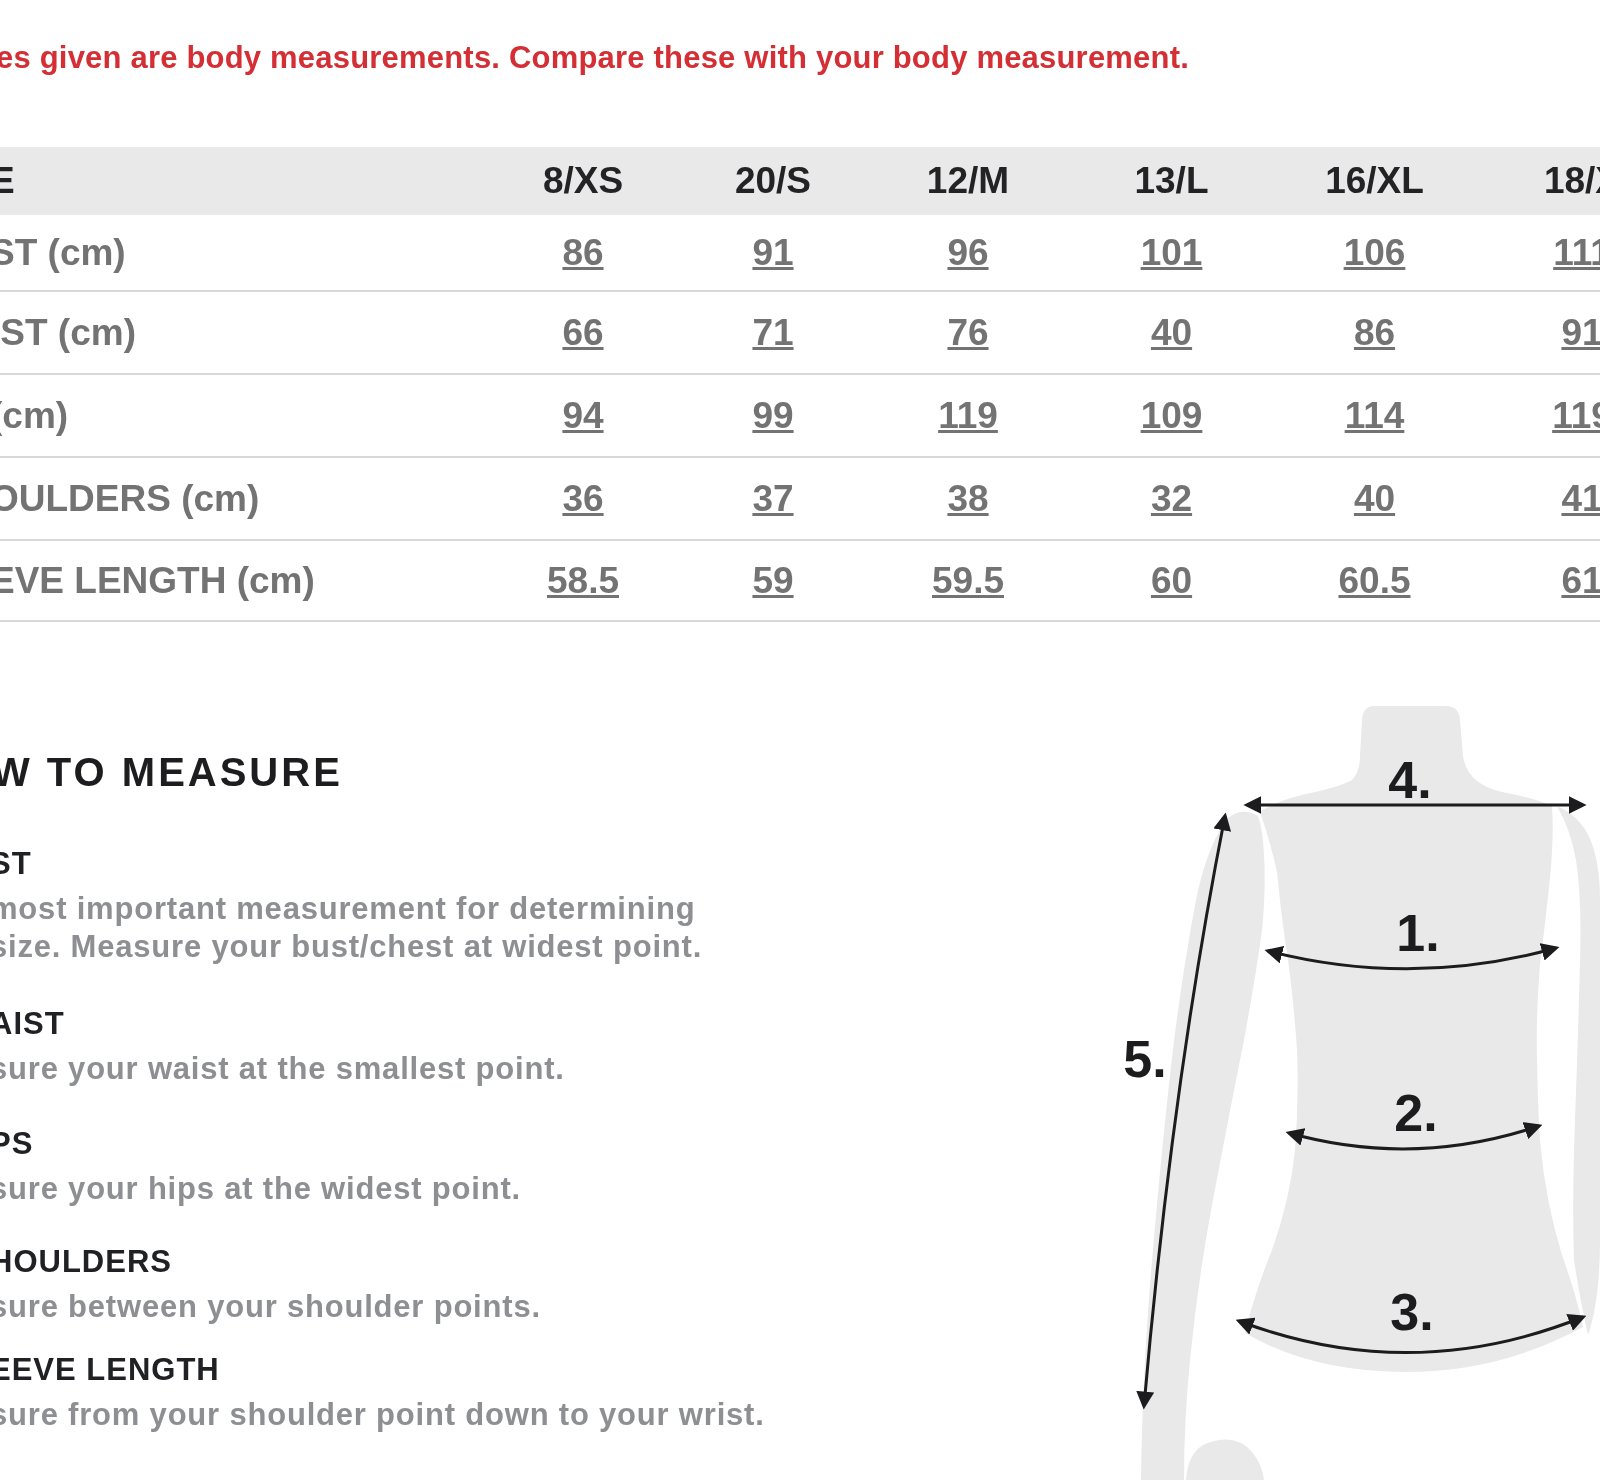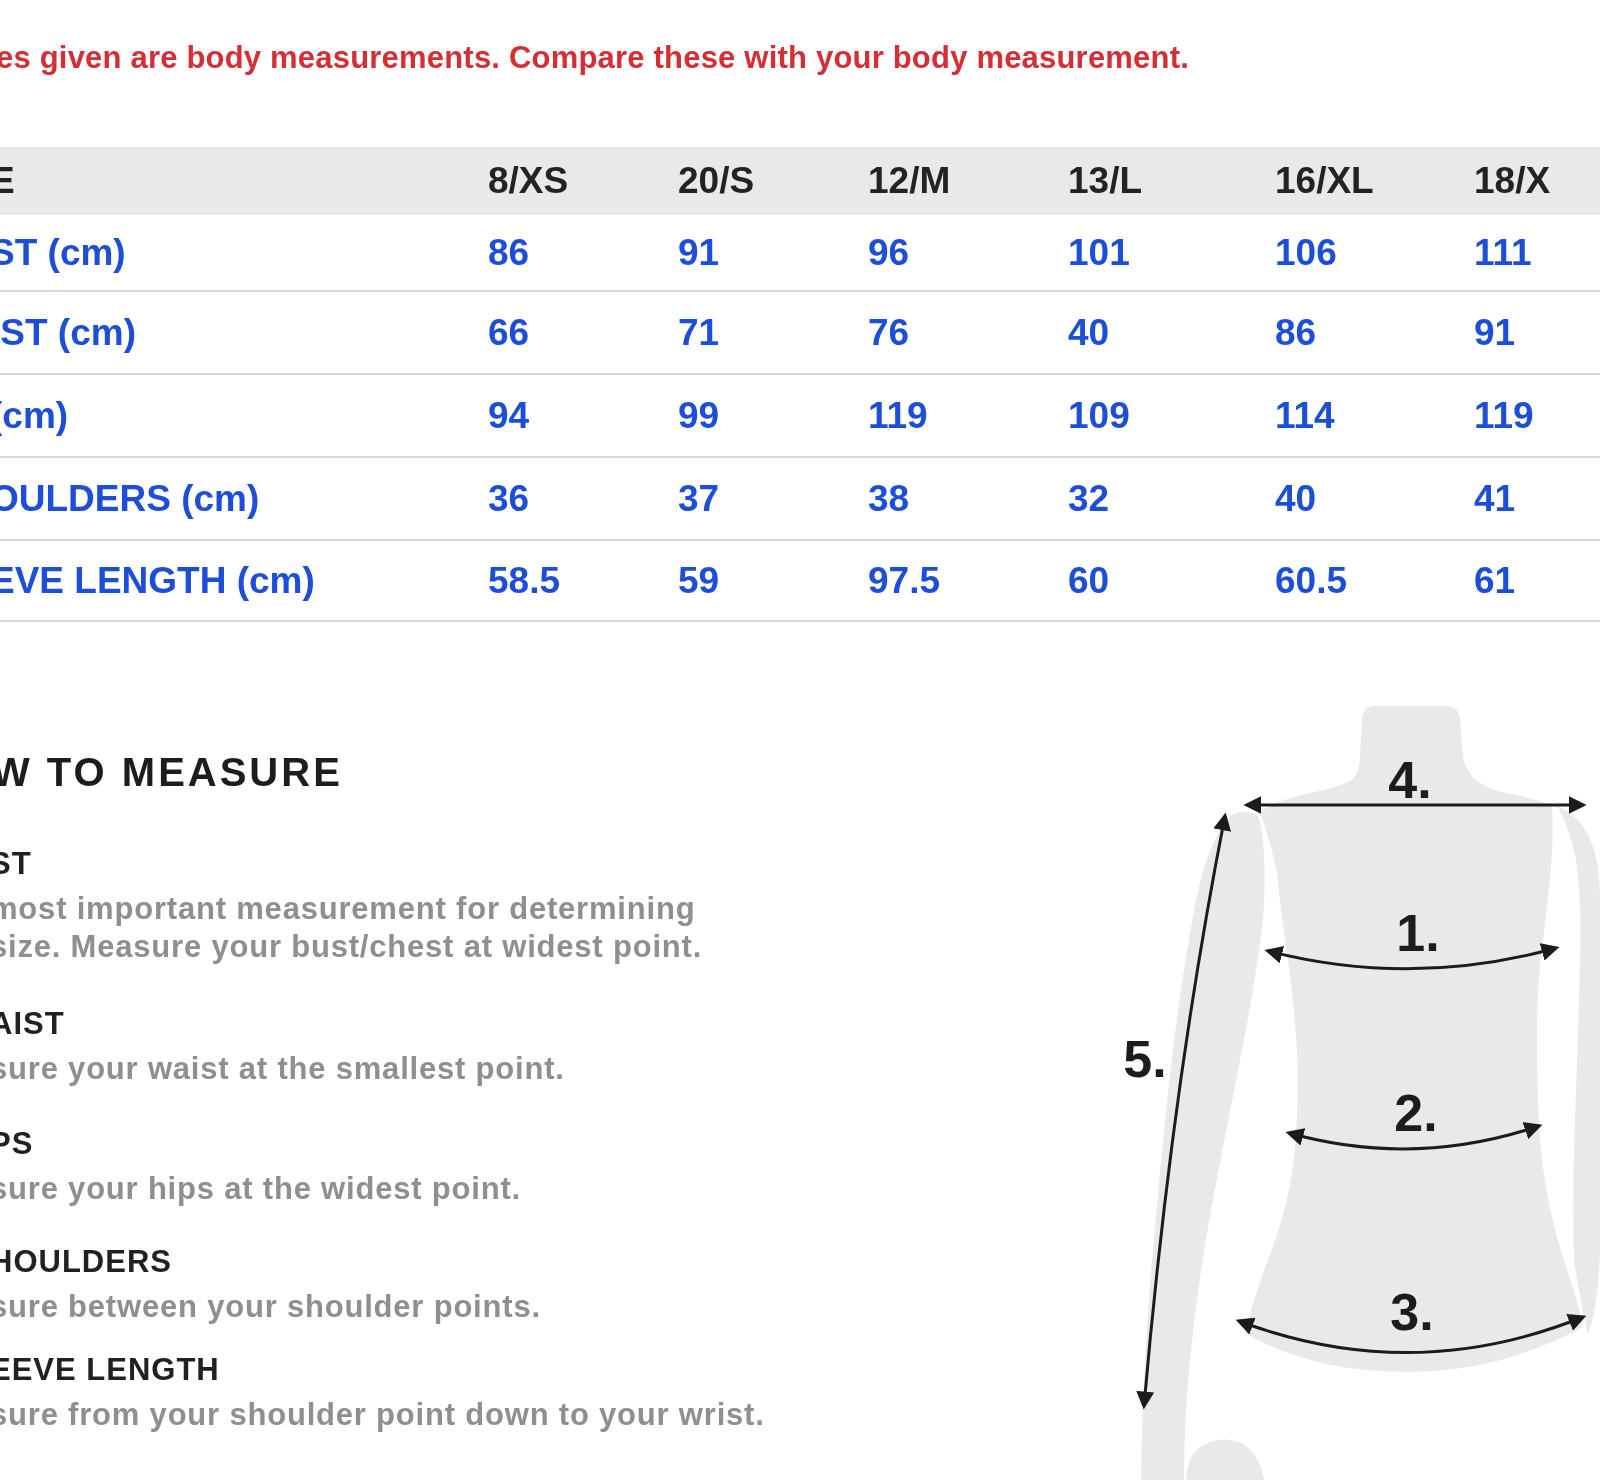--- a/index.html
+++ b/index.html
@@ -14,28 +14,28 @@
     position:absolute;left:-4px;top:40px;white-space:nowrap;
     font-size:31px;font-weight:bold;color:#d32f35;letter-spacing:.2px;
   }
   .disclaimer .u{text-decoration-thickness:3px;text-underline-offset:7px;}
   
   table.size-chart{
     position:absolute;left:0;top:147px;width:1690px;
     border-collapse:collapse;table-layout:fixed;
   }
   table.size-chart th,table.size-chart td{
-    padding:0;font-size:37px;font-weight:bold;text-align:left;vertical-align:middle;
+    padding:0;font-size:37px;font-weight:bold;text-align:center;vertical-align:middle;
     white-space:nowrap;overflow:visible;
   }
   table.size-chart thead tr{height:68px;background:#e9e9ea;}
   table.size-chart thead th{color:#232225;}
   table.size-chart th.lbl,table.size-chart td.lbl{text-align:left;}
   table.size-chart .lbl .shift{display:inline-block;margin-left:-10px;}
-  table.size-chart tbody td{color:#1d4ed8;}
+  table.size-chart tbody td{color:#737373;text-decoration:underline;}
   table.size-chart tbody tr{border-bottom:2px solid #d8d8d9;}
   table.size-chart tbody tr:nth-child(1){height:76px;}
   table.size-chart tbody tr:nth-child(2),
   table.size-chart tbody tr:nth-child(3),
   table.size-chart tbody tr:nth-child(4){height:83px;}
   table.size-chart tbody tr:nth-child(5){height:81px;}
   
   .htm-title{
     position:absolute;left:-8px;top:750px;white-space:nowrap;
     font-size:40px;font-weight:bold;color:#1d1d1f;letter-spacing:3px;
@@ -118,21 +118,21 @@
       <td>37</td>
       <td>38</td>
       <td>32</td>
       <td>40</td>
       <td>41</td>
     </tr>
     <tr>
       <td class="lbl"><span class="shift">EVE LENGTH (cm)</span></td>
       <td>58.5</td>
       <td>59</td>
-      <td>97.5</td>
+      <td>59.5</td>
       <td>60</td>
       <td>60.5</td>
       <td>61</td>
     </tr>
   </tbody>
 </table>
 
 <div class="htm-title">W TO MEASURE</div>
 
 <div class="section sec-bust">

